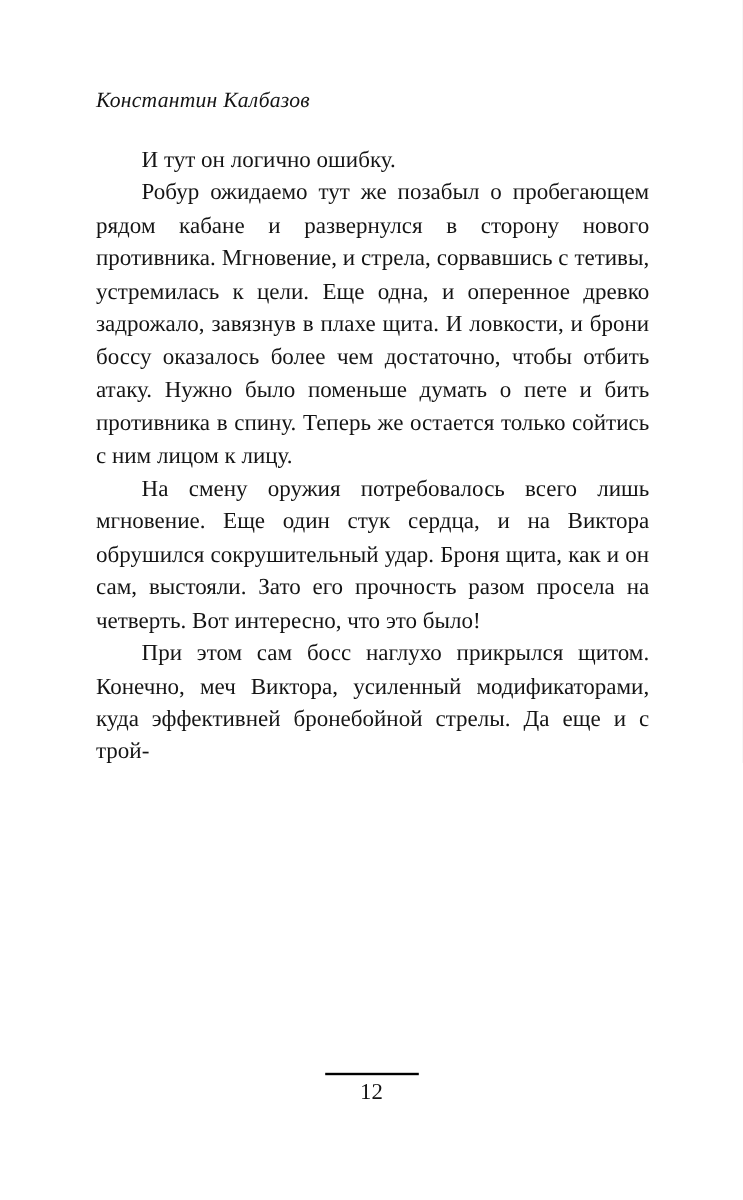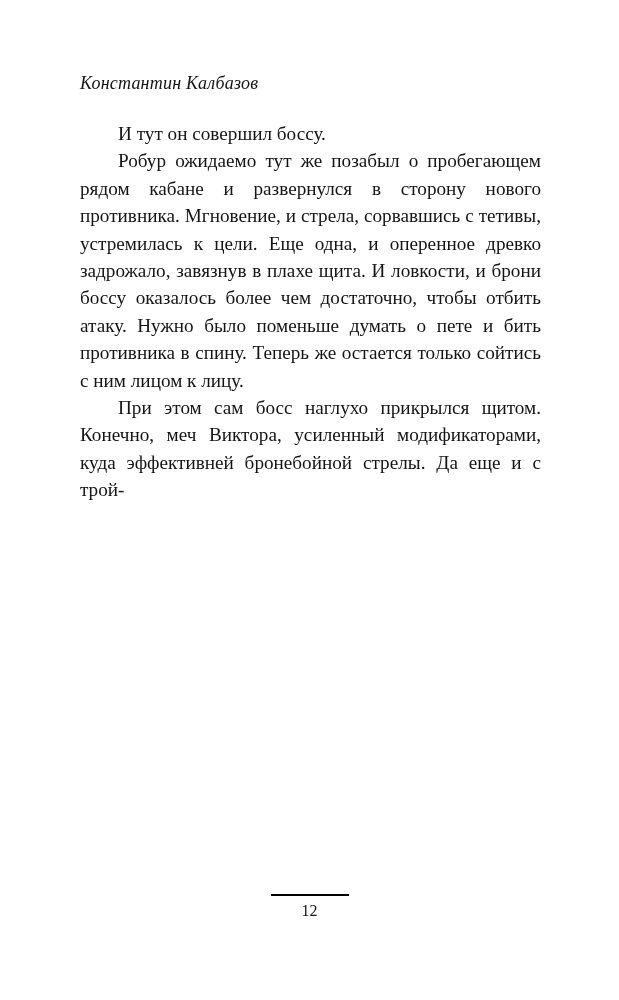--- a/index.html
+++ b/index.html
@@ -50,34 +50,35 @@
     top: 894px;
     text-align: center;
   }
   .page-rule {
     width: 78px;
     height: 2px;
     background: #000000;
     margin: 0 auto 5px auto;
   }
   .page-number {
-    font-size: 16px;
+    font-size: 19px;
     line-height: 20px;
     color: #141414;
   }
 </style>
 </head>
 <body>
 
 <div class="page">
   <div class="content">
     <div class="author-header">Константин Калбазов</div>
     <div class="text-block">
-        <p class="para">И тут он совершил боссу.</p>
+        <p class="para">И тут он логично ошибку.</p>
         <p class="para">Робур ожидаемо тут же позабыл о пробегающем рядом кабане и развернулся в сторону нового противника. Мгновение, и стрела, сорвавшись с тетивы, устремилась к цели. Еще одна, и оперенное древко задрожало, завязнув в плахе щита. И ловкости, и брони боссу оказалось более чем достаточно, чтобы отбить атаку. Нужно было поменьше думать о пете и бить противника в спину. Теперь же остается только сойтись с ним лицом к лицу.</p>
+        <p class="para">На смену оружия потребовалось всего лишь мгновение. Еще один стук сердца, и на Виктора обрушился сокрушительный удар. Броня щита, как и он сам, выстояли. Зато его прочность разом просела на четверть. Вот интересно, что это было!</p>
         <p class="para">При этом сам босс наглухо прикрылся щитом. Конечно, меч Виктора, усиленный модификаторами, куда эффективней бронебойной стрелы. Да еще и с трой-</p>
       </div>
   </div>
   <div class="footer">
     <div class="page-rule"></div>
     <div class="page-number">12</div>
   </div>
 </div>
 
 </body></html>

